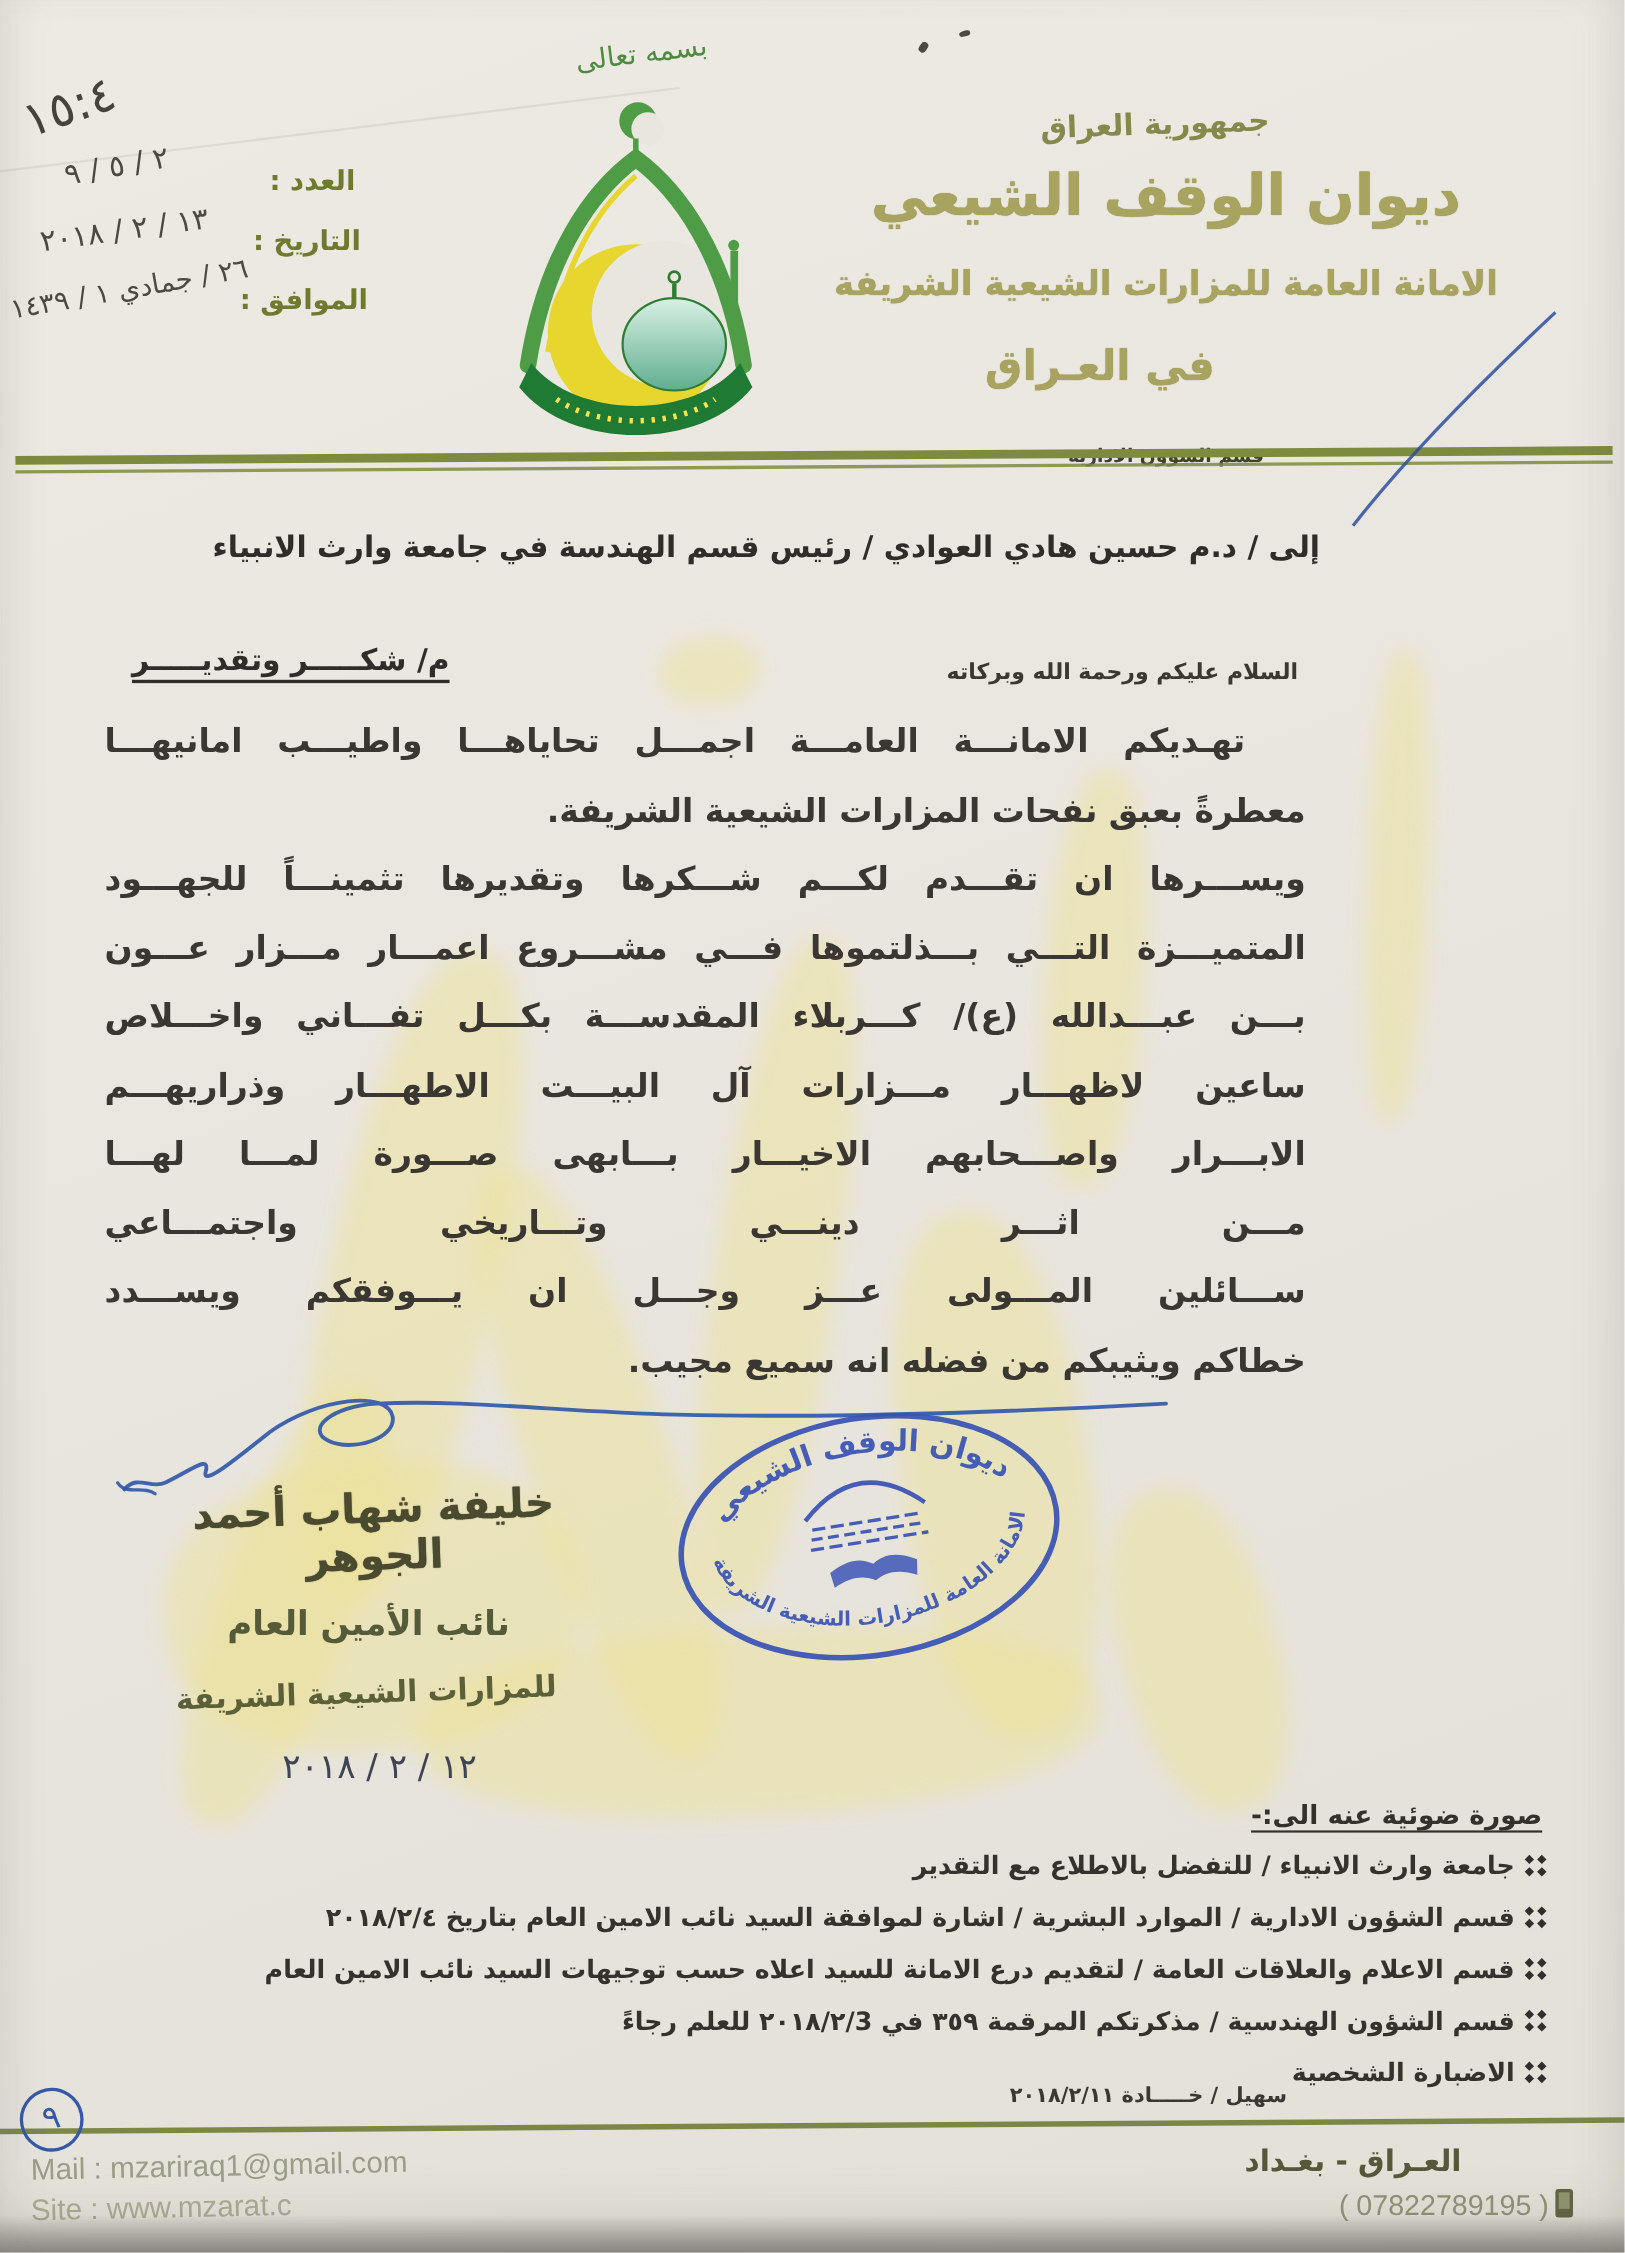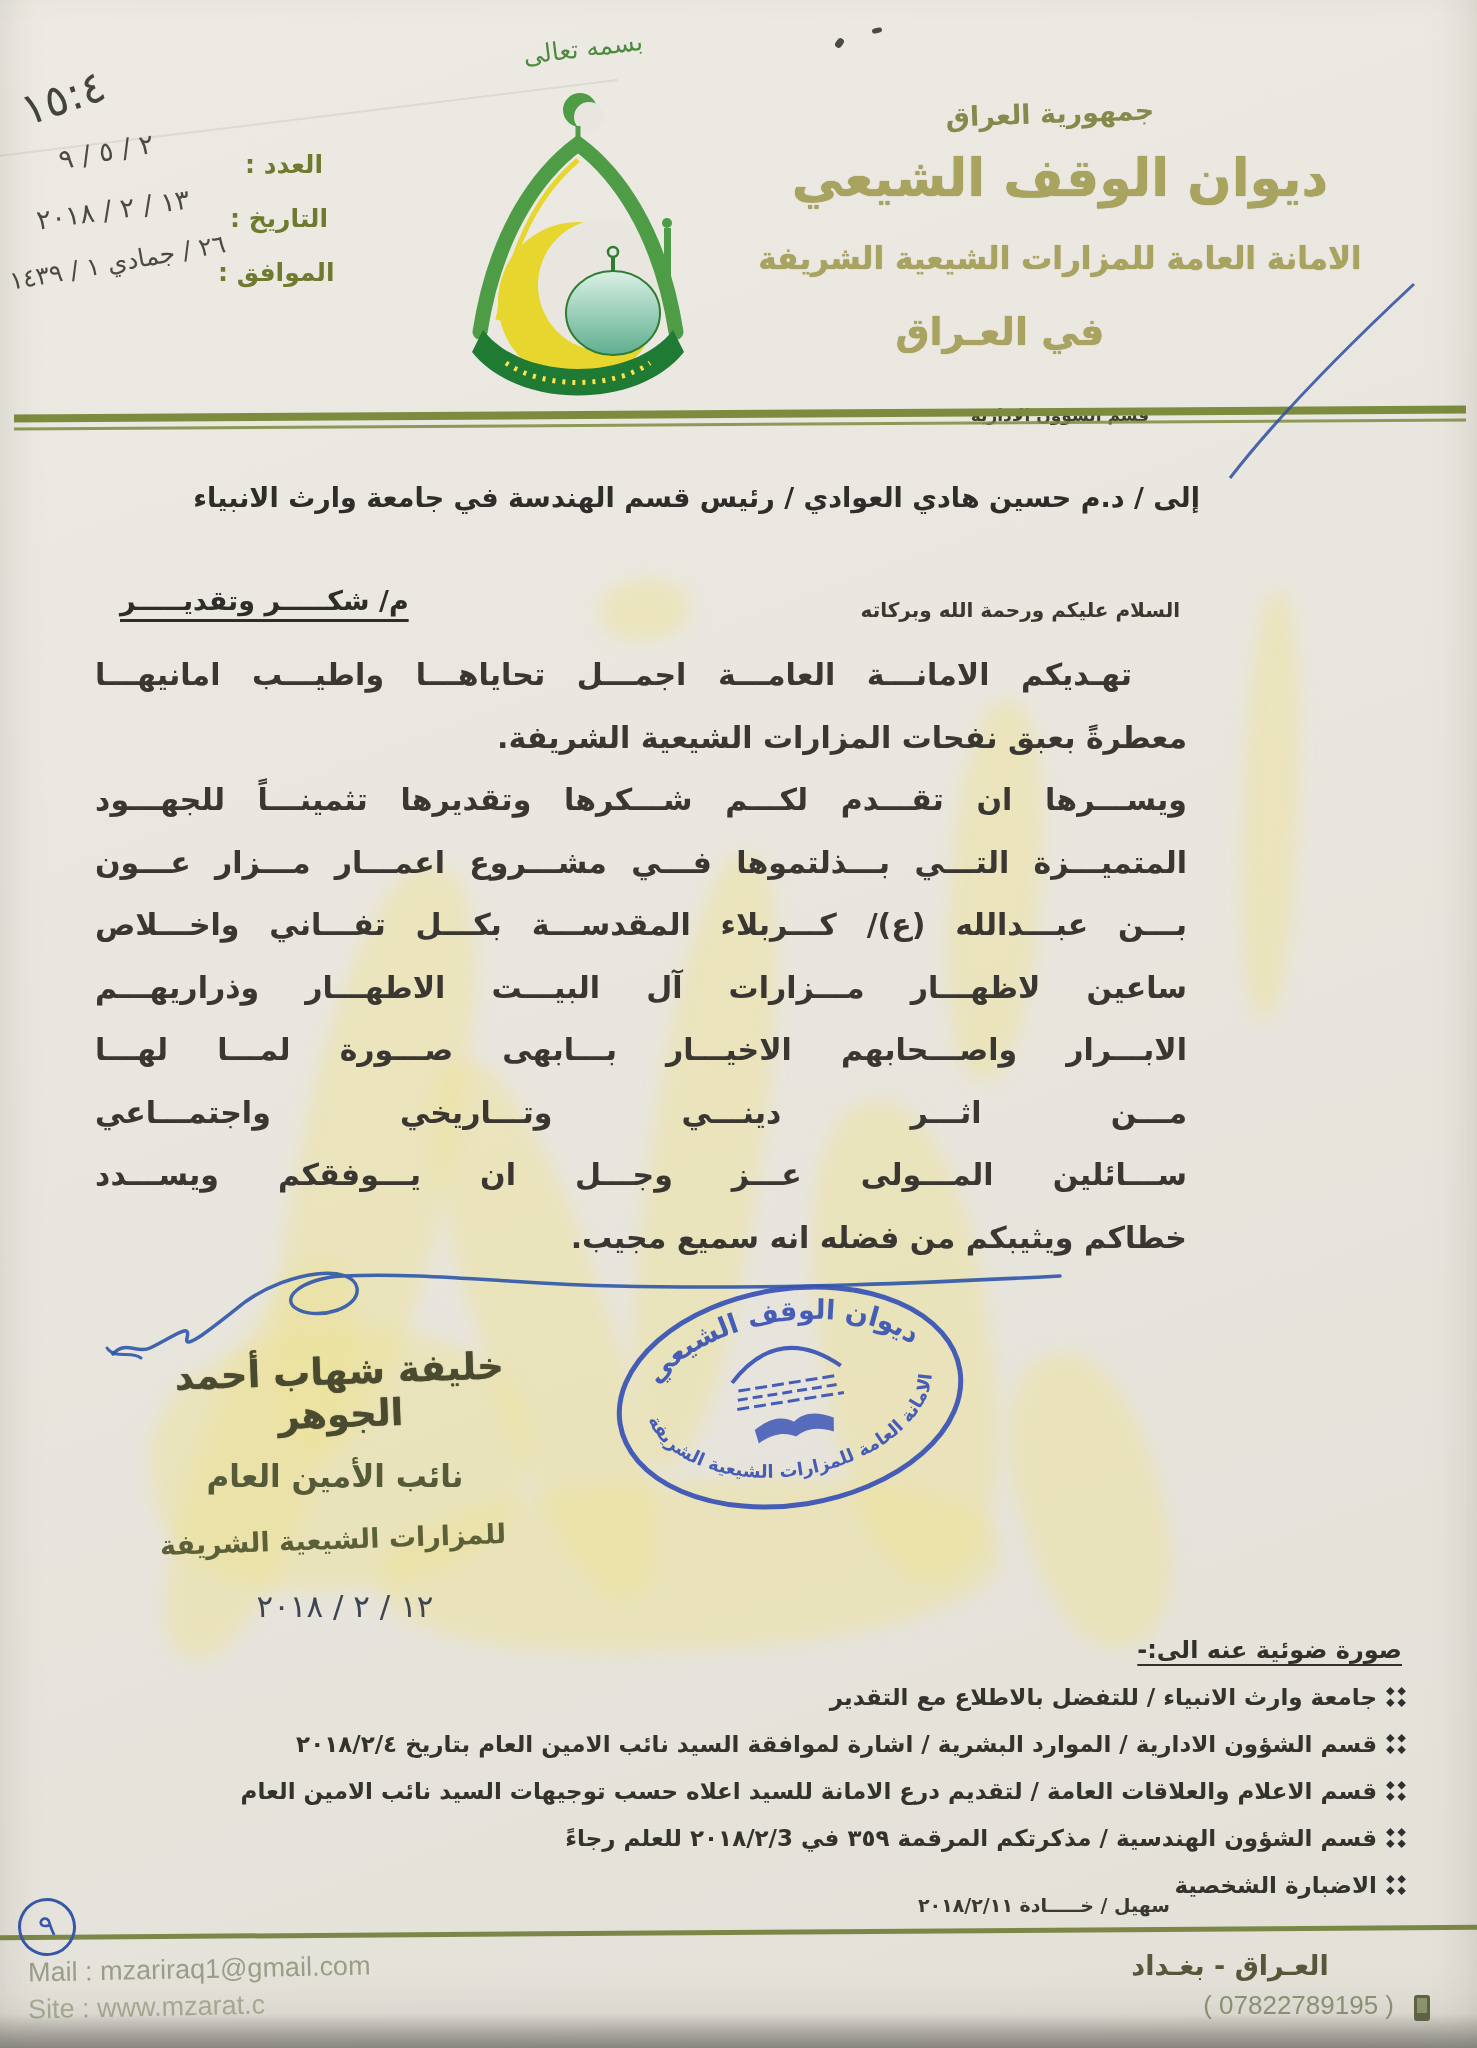--- a/index.html
+++ b/index.html
@@ -73,21 +73,21 @@
   .cc-item{position:relative;text-align:right;font-size:23px;font-weight:bold;color:#34322d;margin-bottom:13px;white-space:nowrap;line-height:34px;}
   .bullet{display:inline-block;width:6px;height:6px;margin:0 6px 4px 16px;transform:rotate(45deg);
     box-shadow:-8px 0 #2f2f2f,8px 0 #2f2f2f,0 -8px #2f2f2f,0 8px #2f2f2f;vertical-align:middle;}
   .registry-note{left:840px;top:1894px;width:330px;text-align:right;font-size:19px;font-weight:bold;color:#3a3833;z-index:2;}
 
   .page-circle{left:18px;top:1898px;width:52px;height:52px;border:3px solid #3558a8;border-radius:50%;
     transform:rotate(-12deg);color:#3558a8;font-size:30px;line-height:50px;text-align:center;z-index:3;}
 
   .rule-footer{left:0;top:1930px;width:1477px;height:5px;background:#6f7d35;opacity:.9;transform:rotate(-0.4deg);z-index:2;}
   .f-location{left:1040px;top:1950px;width:380px;text-align:center;font-size:27px;font-weight:bold;color:#57573a;z-index:2;}
-  .f-phone{left:990px;top:1990px;width:440px;display:flex;justify-content:flex-end;align-items:flex-end;gap:20px;
+  .f-phone{left:990px;top:1990px;width:440px;display:flex;justify-content:flex-end;align-items:flex-start;gap:6px;
     font-family:"Liberation Sans",sans-serif;font-size:26px;color:#8e9376;z-index:2;}
   .phone-icon{display:inline-block;width:16px;height:26px;background:#5f6442;border-radius:3px;position:relative;}
   .phone-icon::after{content:"";position:absolute;left:3px;top:3px;width:10px;height:15px;background:#8f9470;}
   .f-mail{left:28px;top:1954px;font-family:"Liberation Sans",sans-serif;font-size:27px;color:#8e937a;transform:rotate(-1.2deg);z-index:2;opacity:.85;}
   .f-site{left:28px;top:1992px;font-family:"Liberation Sans",sans-serif;font-size:27px;color:#9aa083;transform:rotate(-1.2deg);z-index:2;opacity:.8;}
 
   .shade-bottom{left:0;top:2014px;width:1477px;height:34px;background:linear-gradient(180deg,rgba(105,103,96,0),rgba(100,98,92,.6));z-index:4;}
   .vignette{position:absolute;inset:0;pointer-events:none;z-index:5;
     box-shadow:inset 0 -45px 60px -30px rgba(90,88,80,.30),inset -28px 0 60px -44px rgba(120,118,108,.25),inset 28px 0 60px -44px rgba(120,118,108,.2);}
   .crease{left:-20px;top:118px;width:640px;height:2px;background:rgba(90,88,80,.10);transform:rotate(-7deg);z-index:1;}

